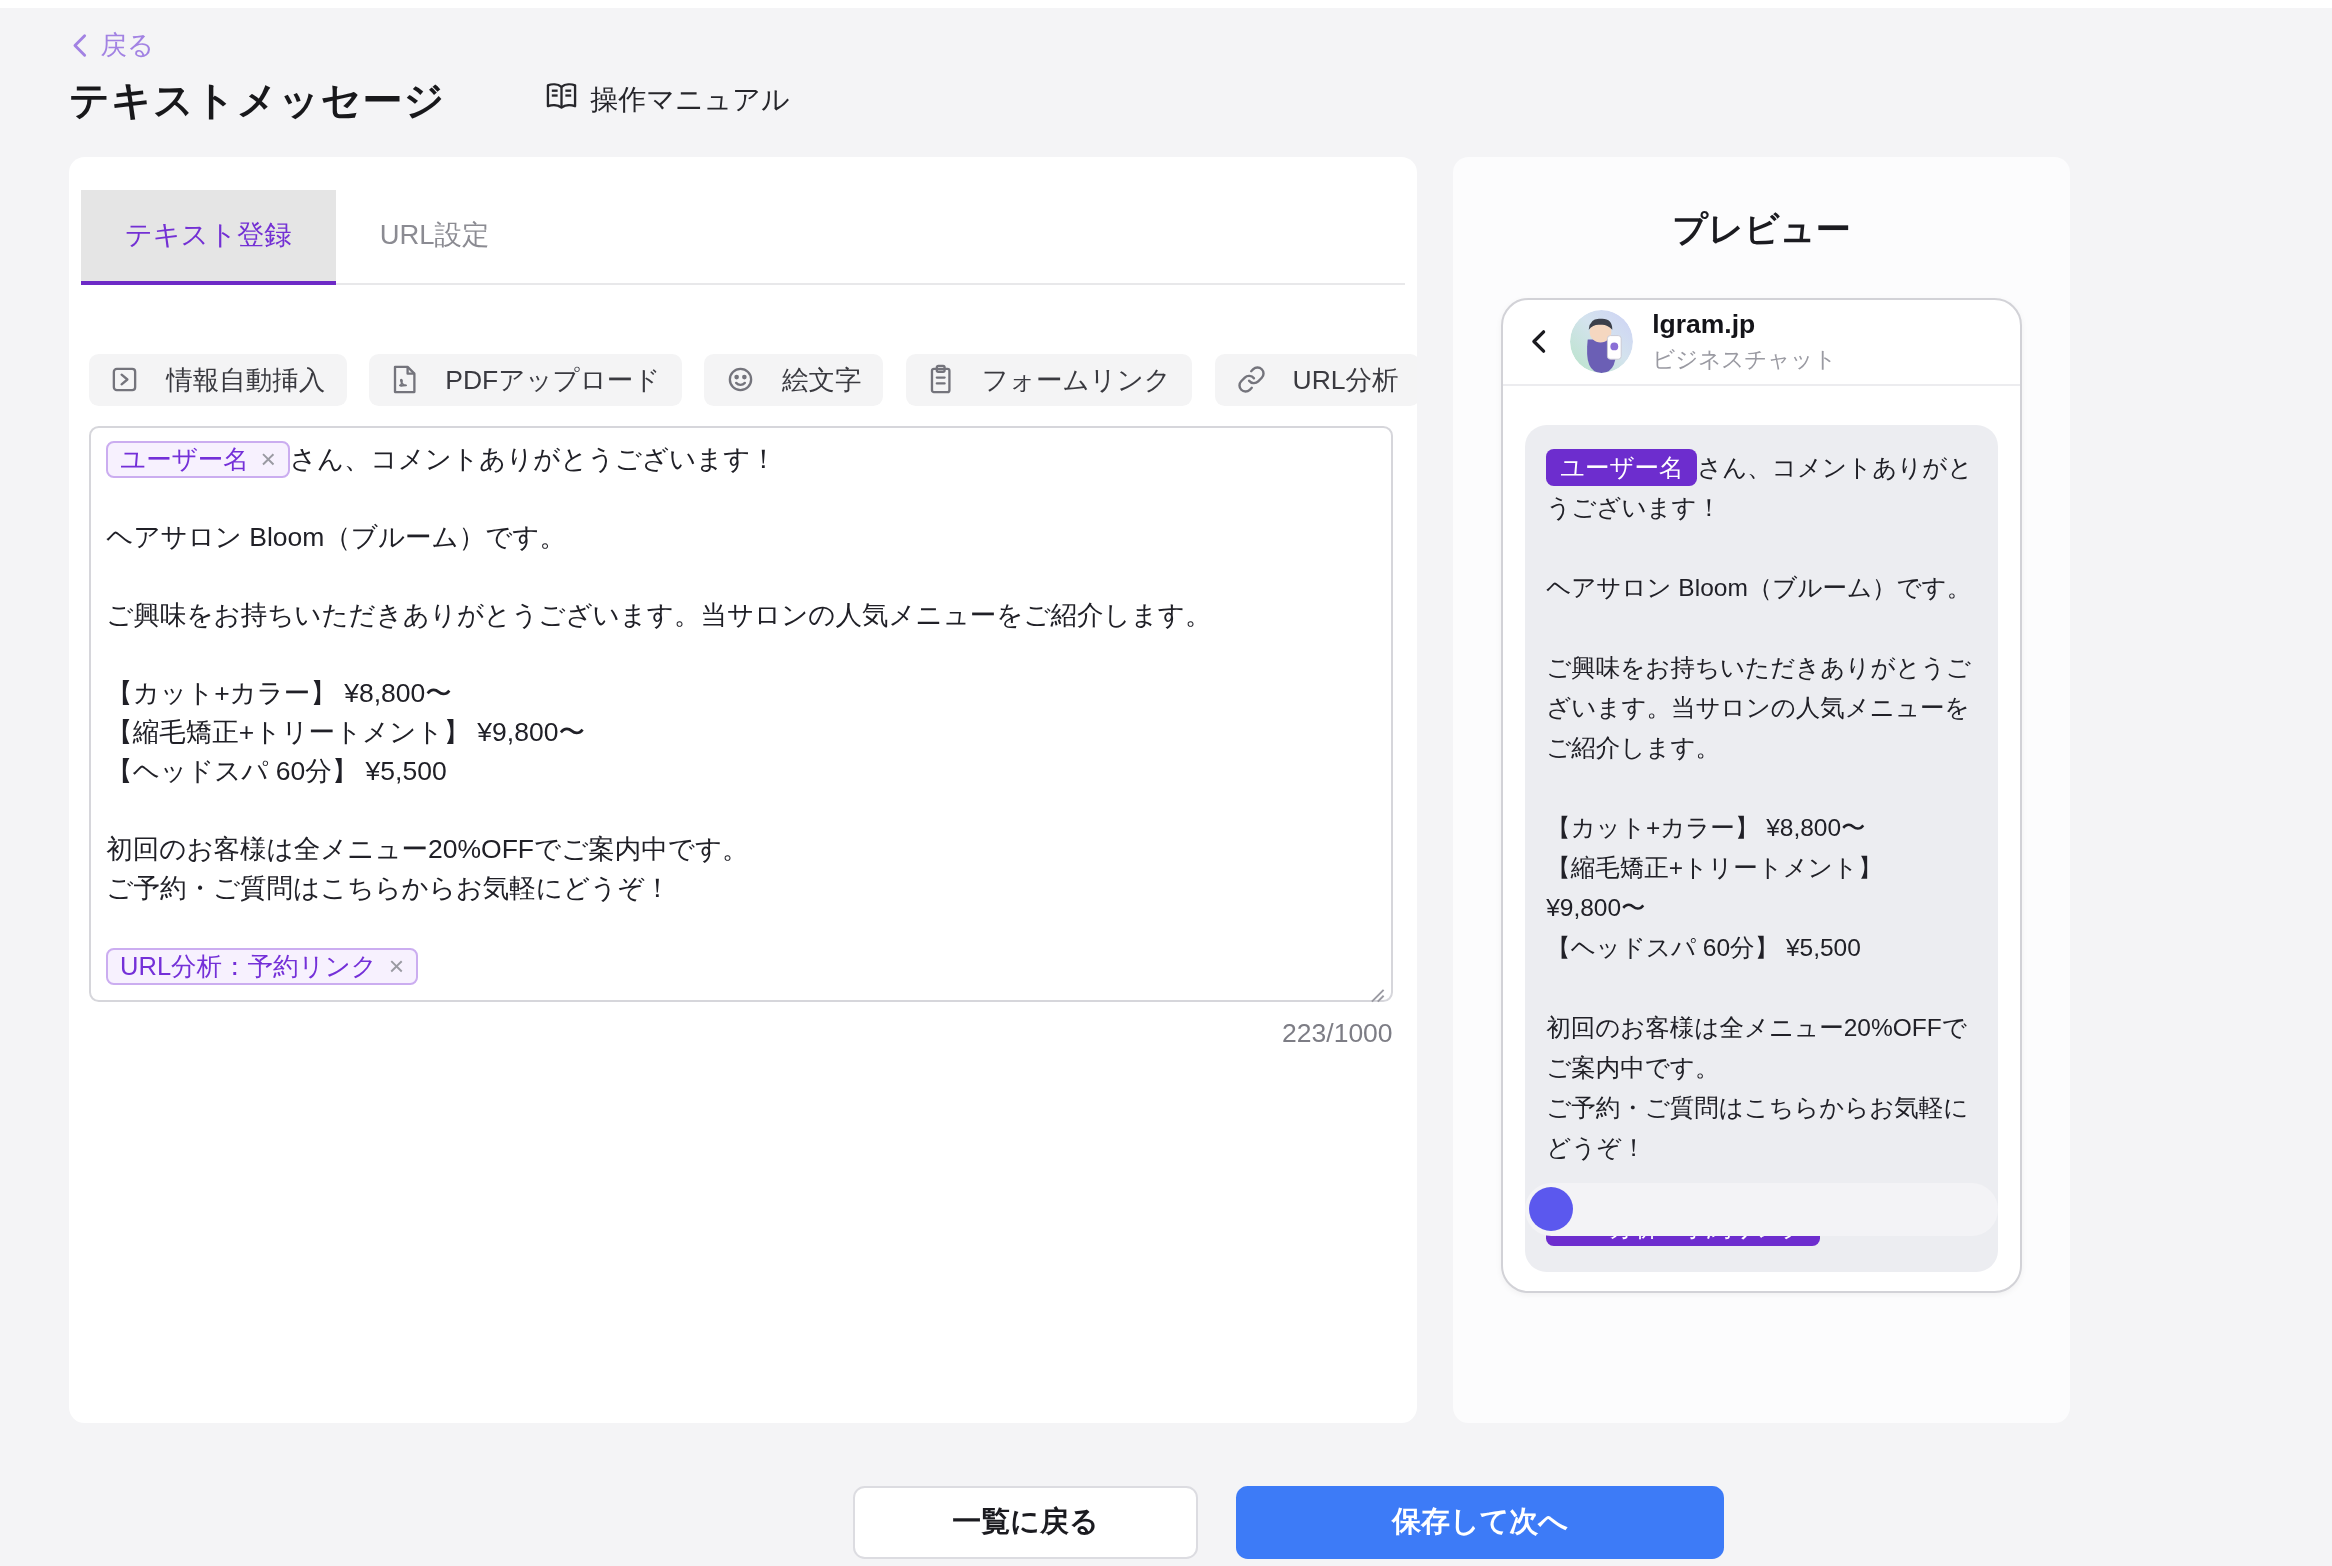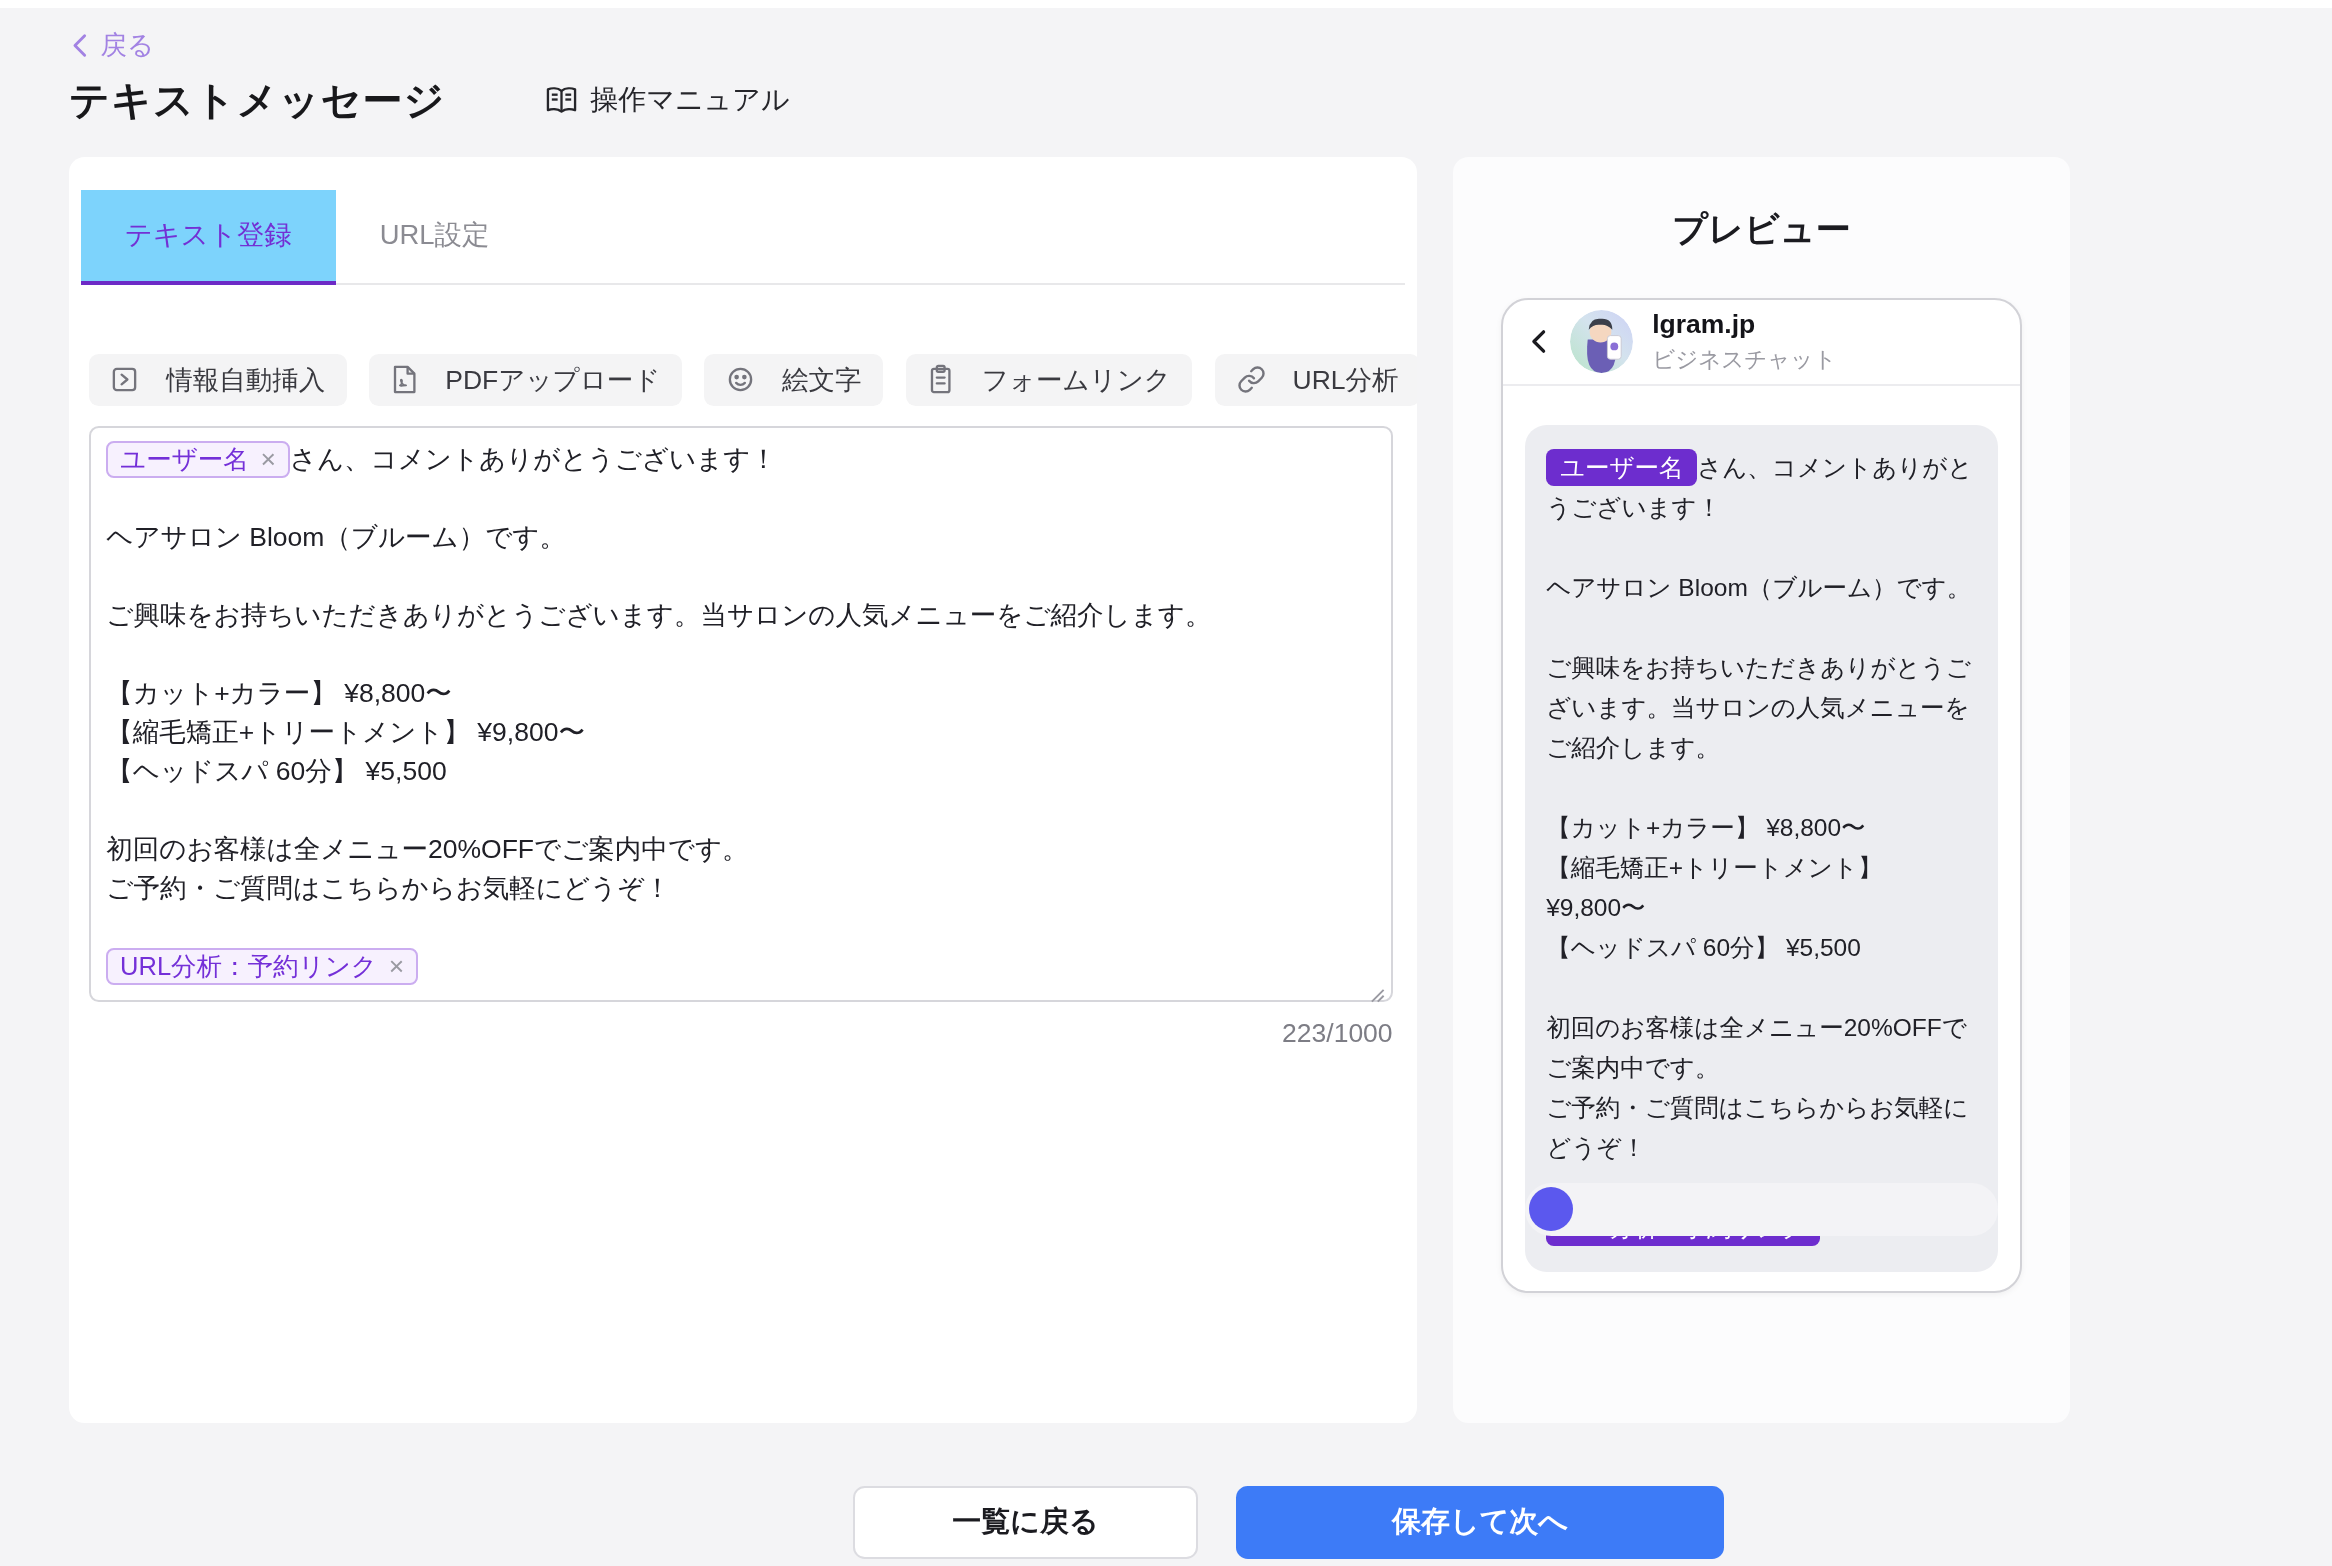--- a/index.html
+++ b/index.html
@@ -16,39 +16,39 @@
   
   .page-header { padding:19.6px 0 0 69px; }
   .back-link {
     display:inline-flex; align-items:center; gap:9.8px;
     color:#a282e3; font-size:26.5px; cursor:pointer;
   }
   .back-link svg { display:block; }
   .title-row { margin-top:9px; display:flex; align-items:center; }
   .page-title { font-size:40px; font-weight:700; color:#18181b; letter-spacing:1px; }
   .manual-link {
-    margin-left:98px; display:inline-flex; align-items:center; gap:11.8px;
+    margin-left:98px; display:inline-flex; gap:11.8px;
     font-size:28px; color:#26262b; cursor:pointer;
   }
   .manual-link svg { display:block; color:#26262b; }
 
   
   .main { display:flex; margin:29px 263px 0 69px; gap:36px; height:1266px; }
   .left-card {
     flex:1; background:#ffffff; border-radius:15.7px;
     padding:0 11.8px; overflow:hidden;
   }
   
   .tabs { display:flex; border-bottom:2px solid #e8e8ea; padding-top:33px; }
   .tab {
     height:95px; padding:0 44px; display:flex; align-items:center;
     font-size:27.4px; cursor:pointer; border-bottom:4.9px solid transparent;
     margin-bottom:-2px;
   }
-  .tab.active { background:#7dd3fc; color:#7330d4; border-bottom-color:#6d2ac6; font-weight:500; }
+  .tab.active { background:#e5e5e5; color:#7330d4; border-bottom-color:#6d2ac6; font-weight:500; }
   .tab.inactive { color:#8b8b92; }
 
   
   .toolbar { margin-top:69px; display:flex; gap:22.5px; padding-left:7.8px; }
   .tool-btn {
     display:inline-flex; align-items:center; gap:27px;
     background:#f4f4f5; border:none; border-radius:9.8px;
     height:52px; padding:0 21.6px; font-size:26.5px; color:#3a3a40;
     font-family:inherit; cursor:pointer; white-space:nowrap;
   }

